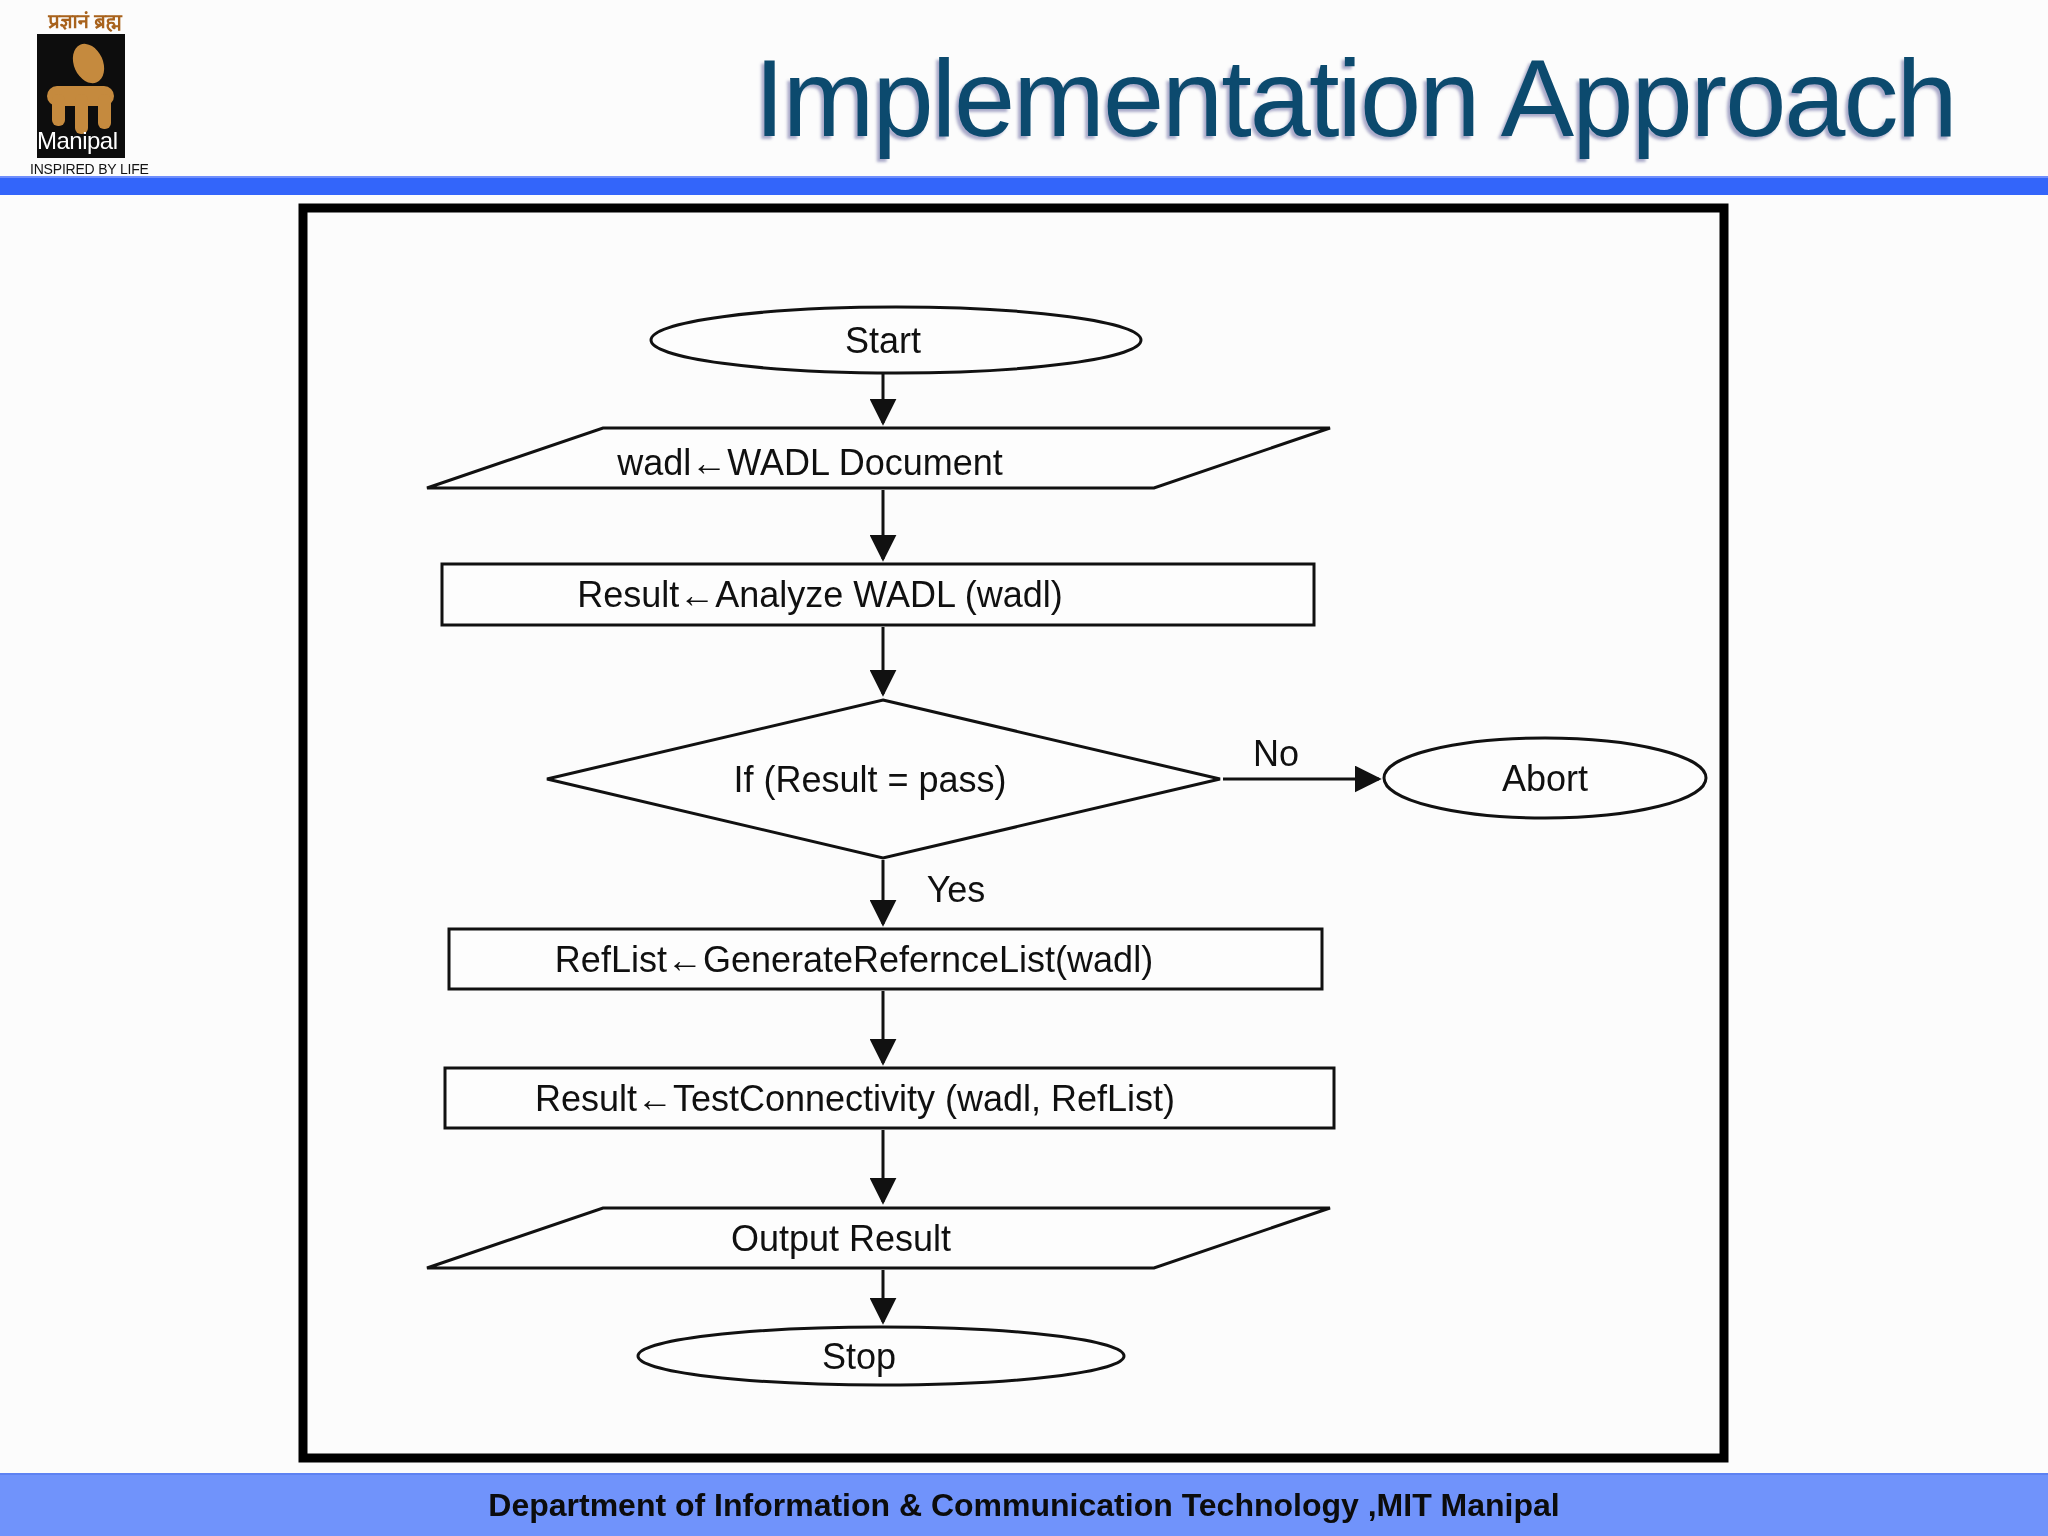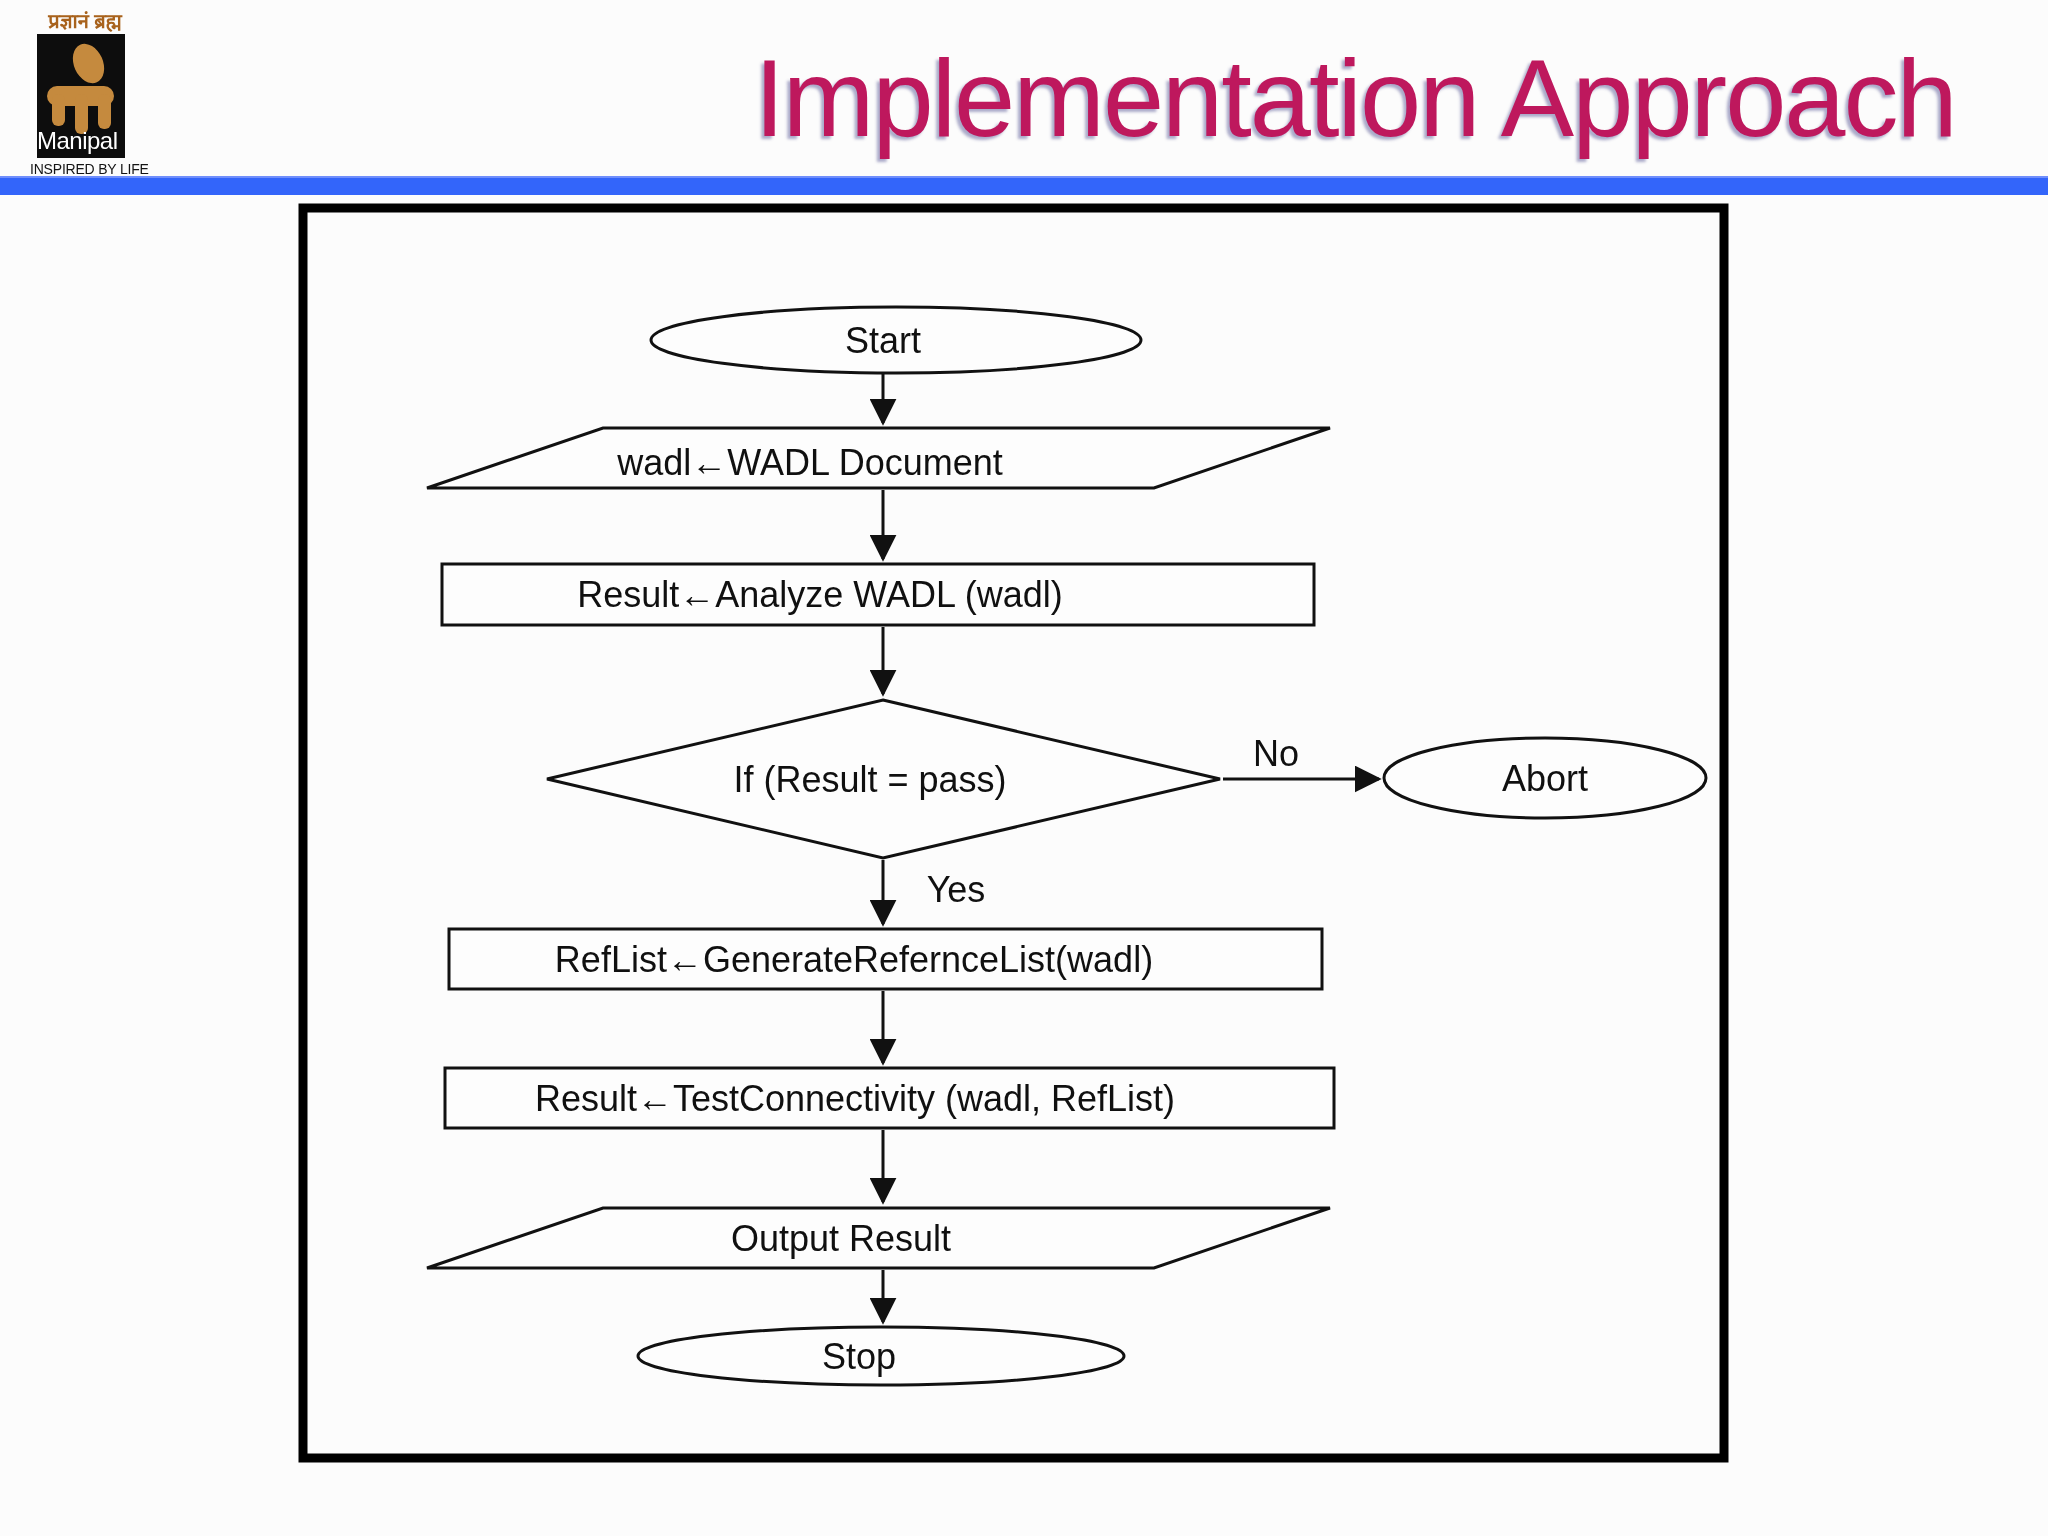--- a/index.html
+++ b/index.html
@@ -14,21 +14,21 @@
   .logo-head{position:absolute;left:37px;top:9px;width:29px;height:41px;background:#c58a3e;border-radius:50%;transform:rotate(-24deg);}
   .logo-bar{position:absolute;left:10px;top:52px;width:67px;height:20px;background:#c58a3e;border-radius:10px;}
   .logo-leg{position:absolute;width:13px;background:#c58a3e;border-radius:6px;top:60px;}
   .leg1{left:15px;height:32px;}
   .leg2{left:38px;height:40px;}
   .leg3{left:61px;height:35px;}
   .logo-brand{position:absolute;left:0;bottom:3px;width:100%;color:#fff;font-weight:400;font-size:24px;letter-spacing:-0.5px;}
   .logo-tagline{margin-top:3px;font-size:14px;font-weight:400;color:#141414;white-space:nowrap;letter-spacing:-0.2px;}
   .page-title{
     position:absolute;left:690px;top:34px;width:1330px;text-align:center;
-    font-size:110px;font-weight:400;color:#be185d;letter-spacing:-2px;white-space:nowrap;
+    font-size:110px;font-weight:400;color:#0c4a6e;letter-spacing:-2px;white-space:nowrap;
     text-shadow:-3px 3px 3px rgba(70,70,140,0.45);
   }
   .title-rule{position:absolute;left:0;top:176px;width:2048px;height:17px;background:#3365fa;border-top:2px solid #6f8efc;}
   
   .flow-svg{position:absolute;left:0;top:0;}
   .flow-svg text{font-family:"Liberation Sans","DejaVu Sans",sans-serif;font-size:36px;fill:#101010;}
   
   .footer-bar{
     position:absolute;left:0;top:1473px;width:2048px;height:63px;background:#7093fb;
     border-top:2px solid #5e82f2;box-sizing:border-box;
@@ -104,14 +104,17 @@
 
     <polygon points="603,1208 1330,1208 1154,1268 427,1268" fill="#fdfdfd" stroke="#111" stroke-width="3"></polygon>
     <text x="841" y="1251" text-anchor="middle">Output Result</text>
 
     <line x1="883" y1="1270" x2="883" y2="1322" stroke="#111" stroke-width="3" marker-end="url(#ah)"></line>
 
     <ellipse cx="881" cy="1356" rx="243" ry="29" fill="#fdfdfd" stroke="#111" stroke-width="3"></ellipse>
     <text x="859" y="1369" text-anchor="middle">Stop</text>
   </svg>
 
+  <div class="footer-bar">
+    <div class="footer-text">Department of Information &amp; Communication Technology ,MIT Manipal</div>
+  </div>
 
 </div>
 
 </body></html>

